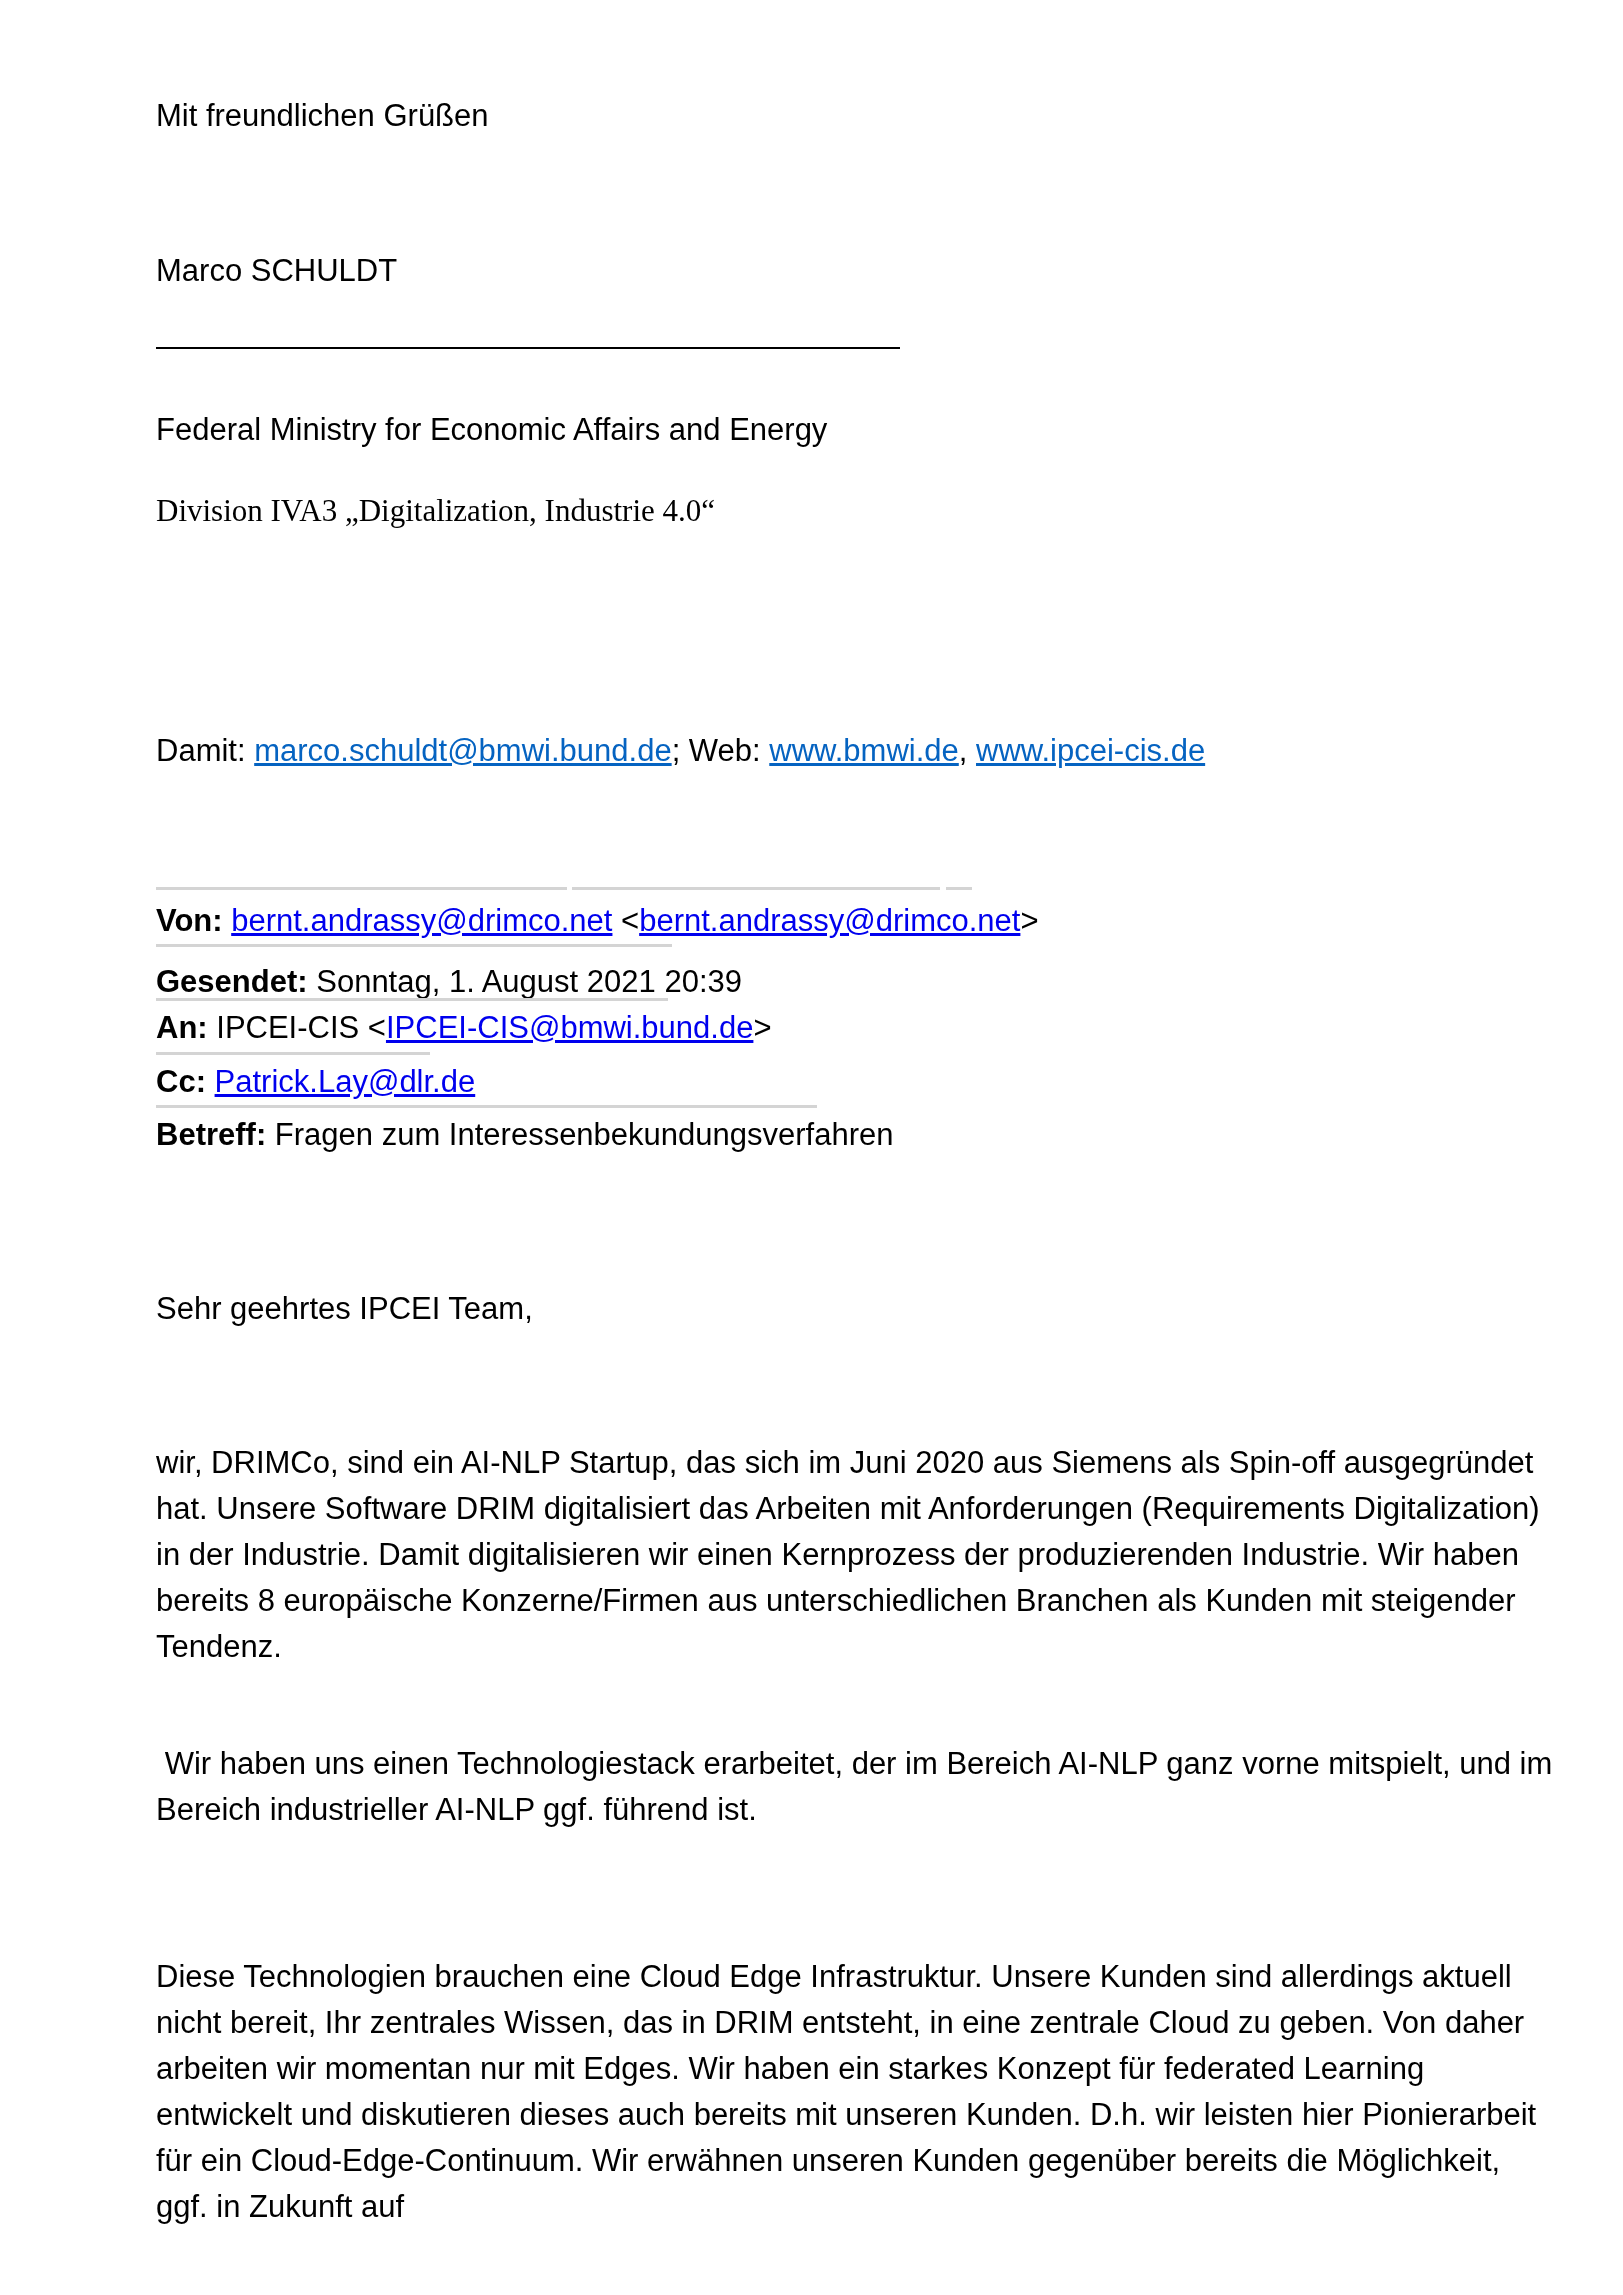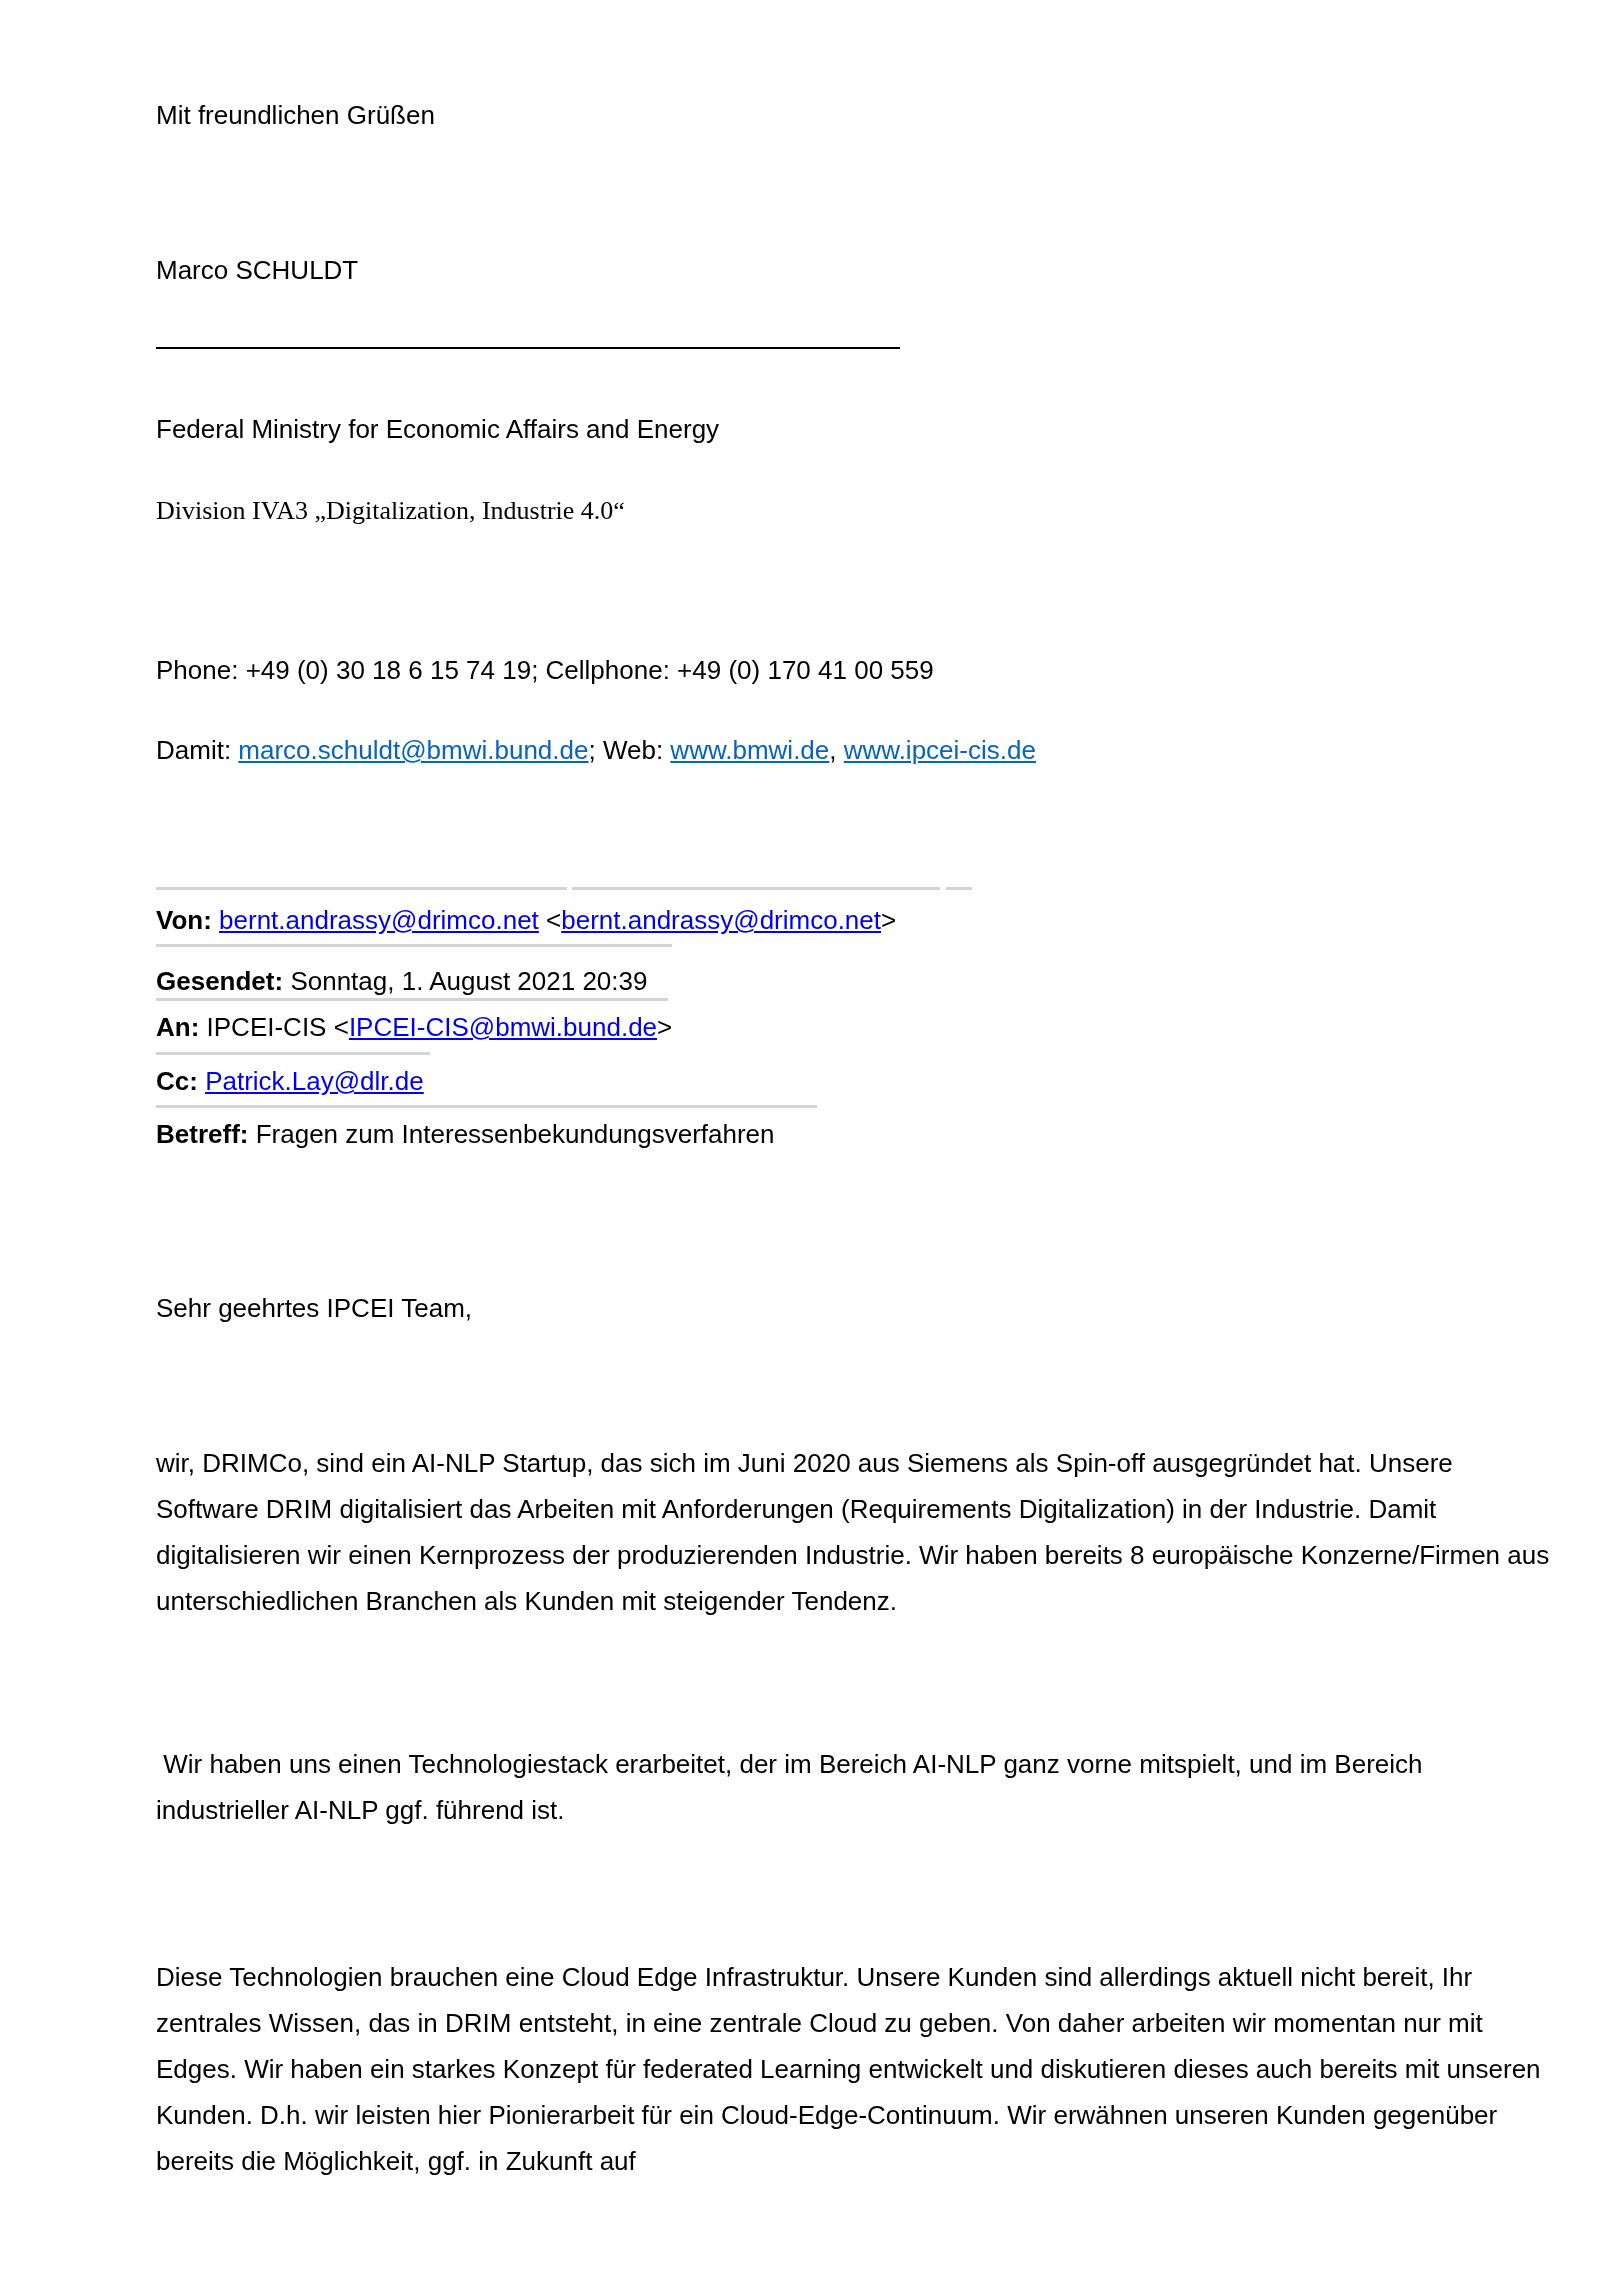--- a/index.html
+++ b/index.html
@@ -11,21 +11,21 @@
   }
   html,body{margin:0;padding:0;background:#888;}
   .page{
     position:relative;
     width:1623px;
     height:2295px;
     margin:0 auto;
     background:var(--paper);
     color:var(--ink);
     font-family:"Liberation Sans","DejaVu Sans",sans-serif;
-    font-size:26px;
+    font-size:31px;
     line-height:37px;
     overflow:hidden;
   }
   .line{position:absolute;left:156px;white-space:pre;}
   .lbl{font-weight:bold;}
   a.lnk{text-decoration:underline;cursor:pointer;}
   a.lnk-sig{color:var(--signature-link);}
   a.lnk-q{color:var(--quoted-link);}
   .rule{
     position:absolute;left:156px;top:347px;width:744px;height:0;
@@ -68,21 +68,20 @@
 
 <div class="page">
 
   <div class="line greeting">Mit freundlichen Grüßen</div>
   <div class="line name">Marco SCHULDT</div>
 
   <div class="rule"></div>
 
   <div class="line sig-org">Federal Ministry for Economic Affairs and Energy</div>
   <div class="line sig-div">Division IVA3 „Digitalization, Industrie 4.0“</div>
-  <div class="line sig-phone">Phone: +49 (0) 30 18 6 15 74 19; Cellphone: +49 (0) 170 41 00 559</div>
 
   <div class="line sig-email"><span>Damit: </span><a class="lnk lnk-sig">marco.schuldt@bmwi.bund.de</a><span>; Web: </span><a class="lnk lnk-sig">www.bmwi.de</a><span>, </span><a class="lnk lnk-sig">www.ipcei-cis.de</a></div>
 
   <div class="sep sep1a"></div>
   <div class="sep sep1b"></div>
   <div class="sep sep1c"></div>
 
   <div class="line row-von"><span class="lbl">Von: </span><a class="lnk lnk-q">bernt.andrassy@drimco.net</a><span> &lt;</span><a class="lnk lnk-q">bernt.andrassy@drimco.net</a><span>&gt;</span></div>
 
   <div class="sep sep2"></div>

